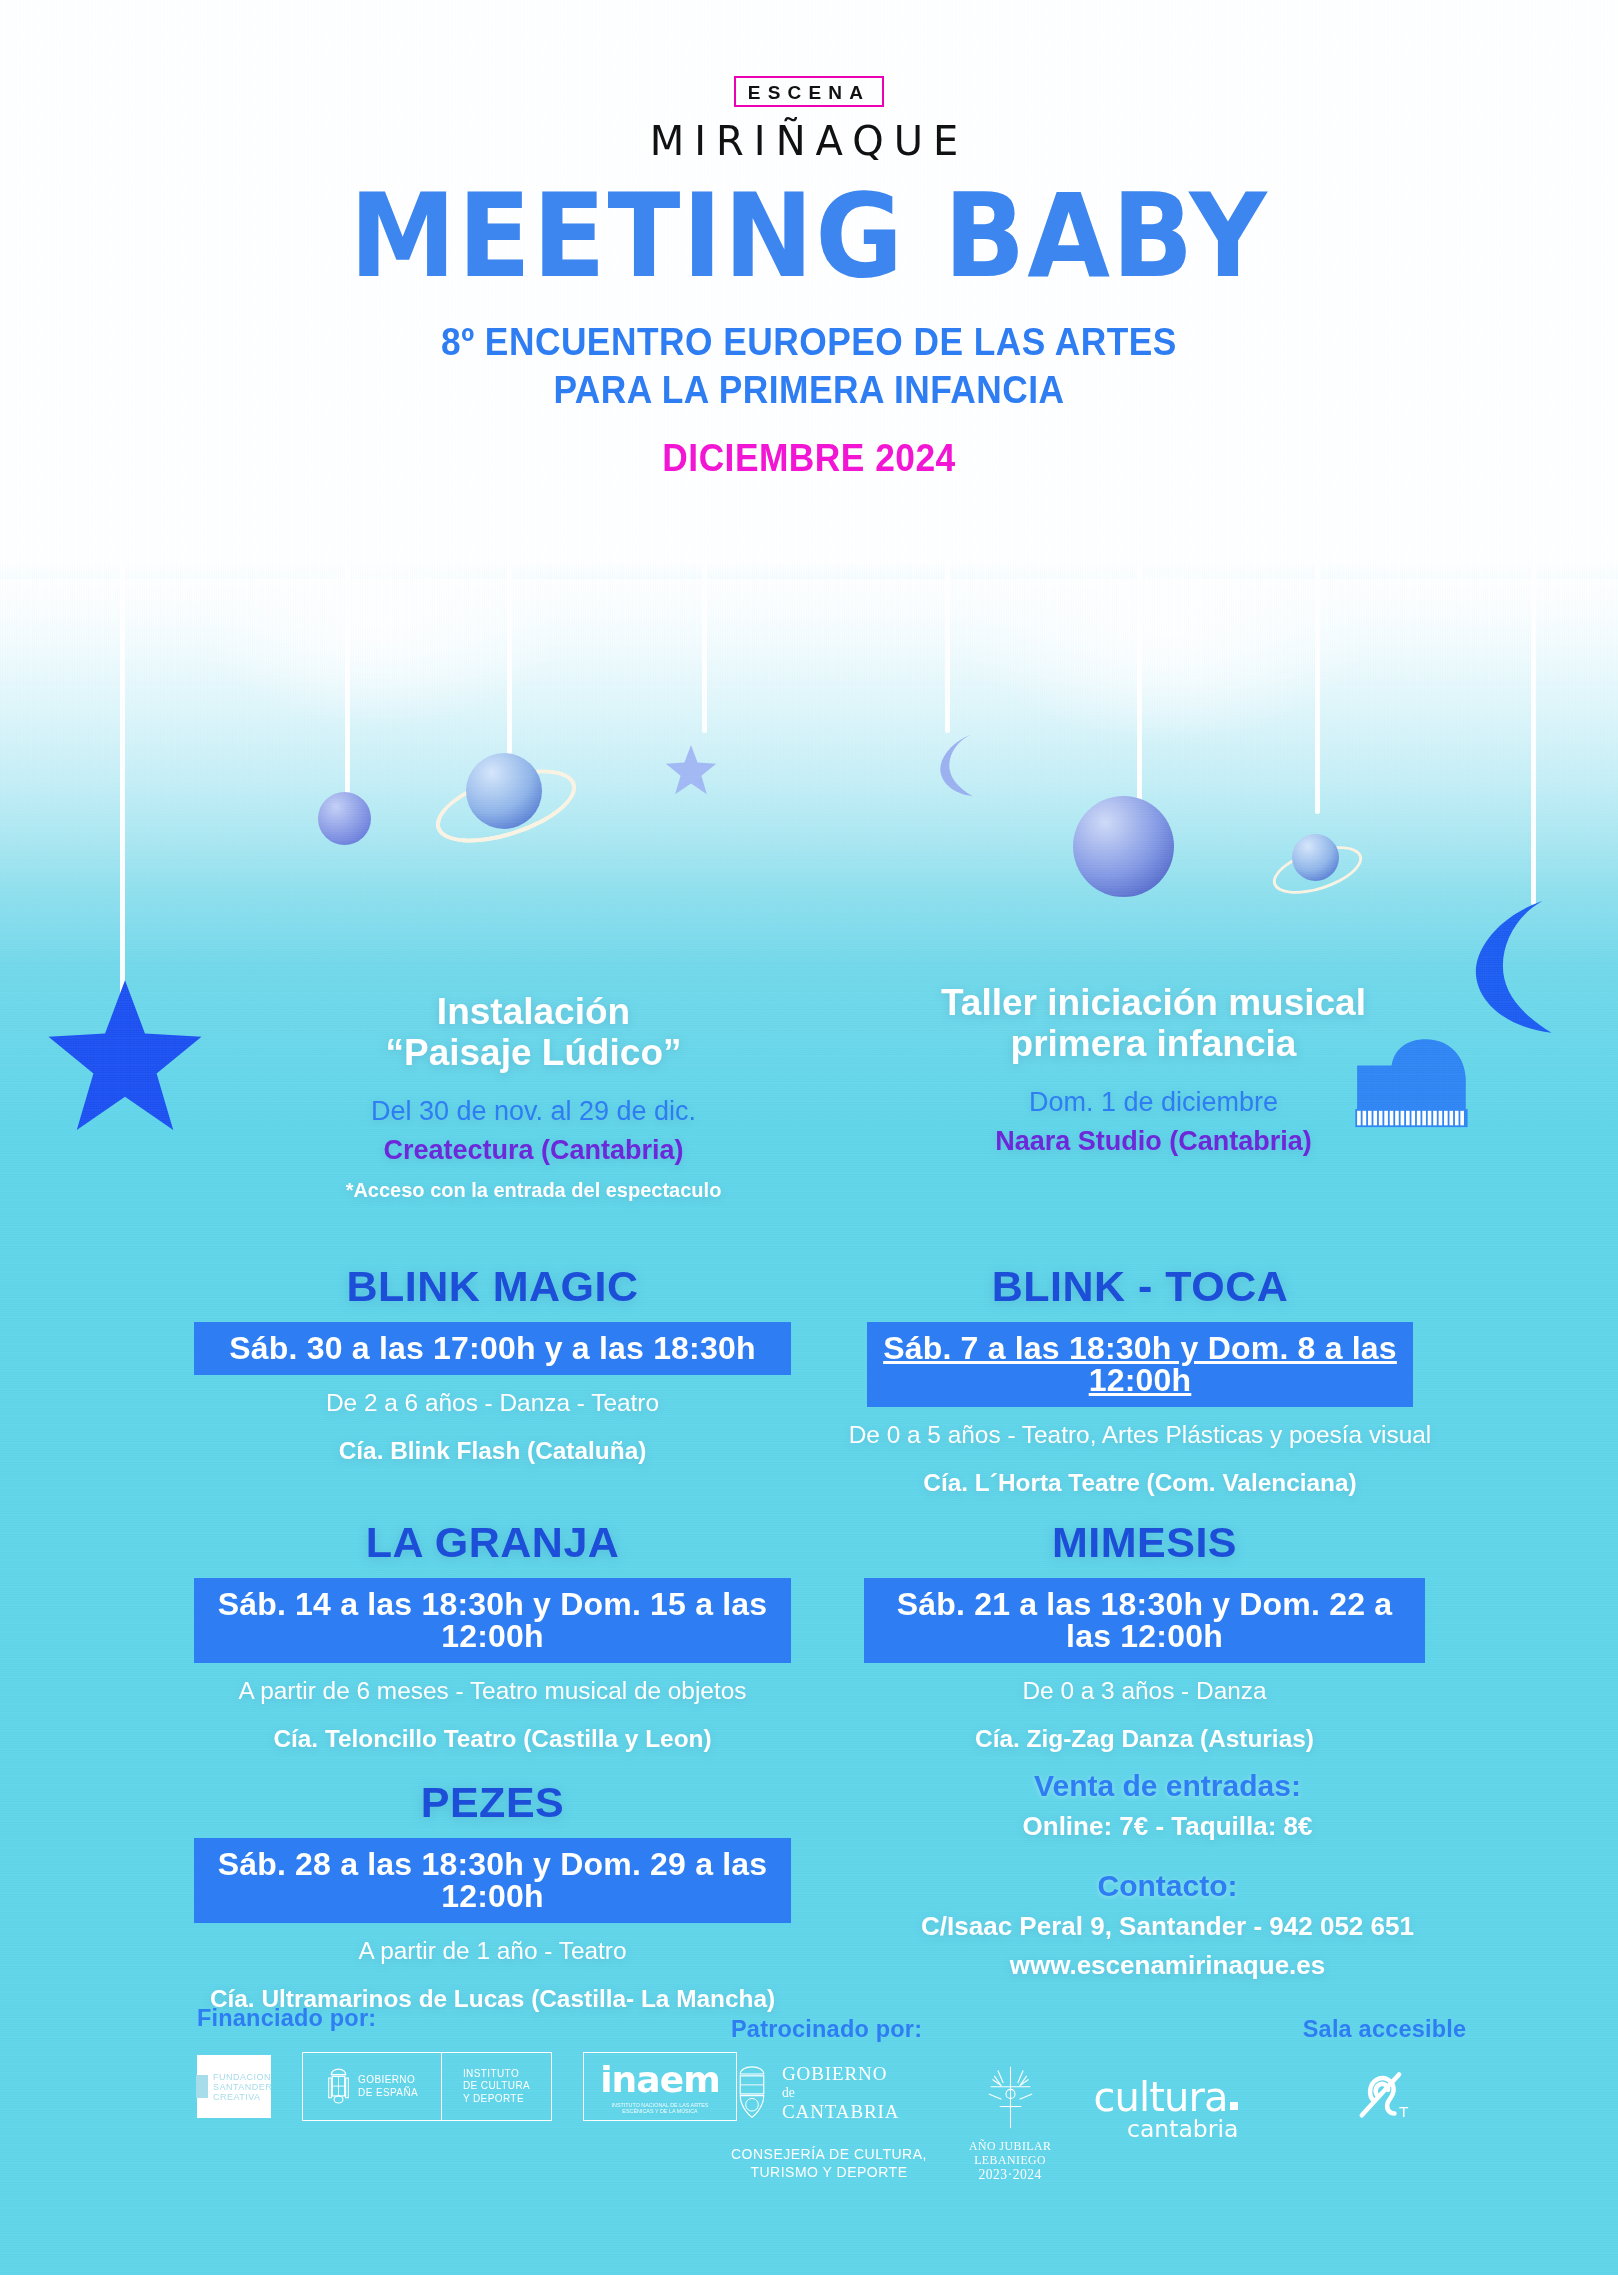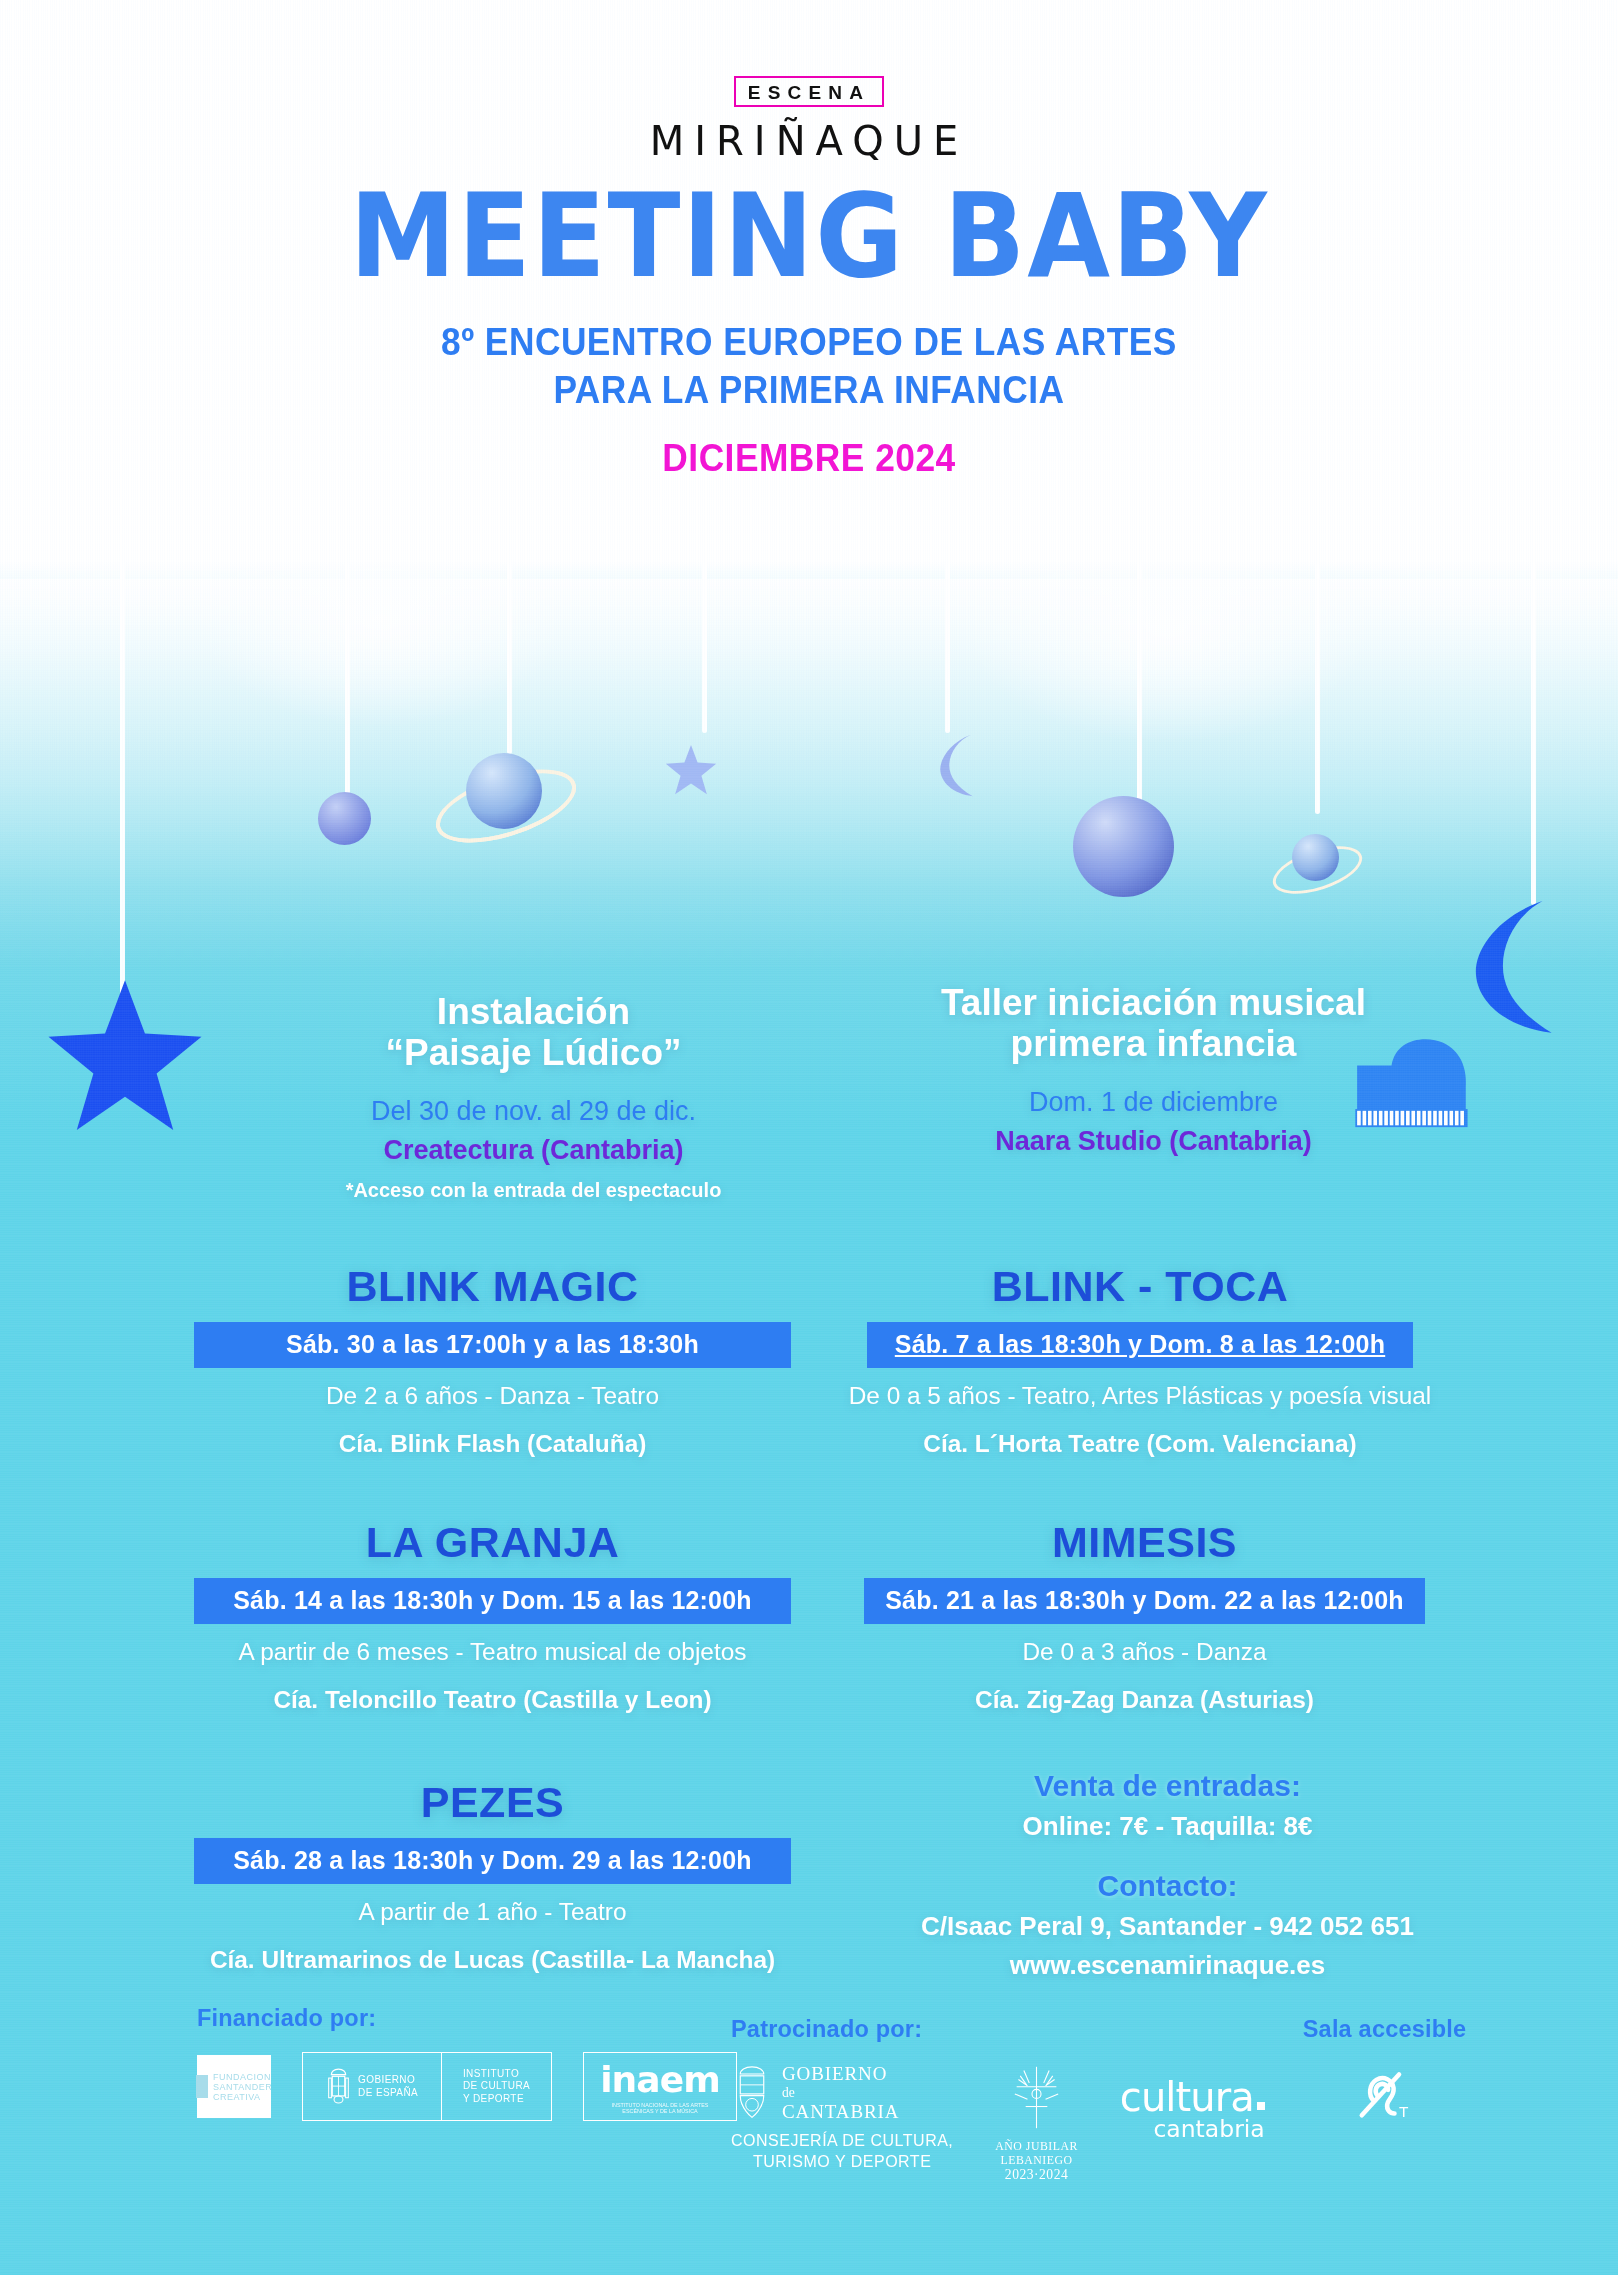--- a/index.html
+++ b/index.html
@@ -111,21 +111,21 @@
     text-shadow:0 1.8px 7.2px rgba(80,160,190,.35);
   }
   .show-name{
     color:#1d4ed8; font-weight:700; font-size:43px; letter-spacing:0.5px;
     text-shadow:0 1.8px 11px rgba(70,160,195,.45);
   }
   .banner{
     background:#2E7DF2;
     color:#ffffff;
     font-weight:700;
-    font-size:25px;
+    font-size:32px;
     padding:10px 9px 11px 9px;
     margin-top:11px;
     line-height:1;
     letter-spacing:0.2px;
   }
   .meta{
     color:#ffffff; font-size:24.4px; font-weight:400; margin-top:14px;
     text-shadow:0 1.8px 7.2px rgba(80,160,190,.35);
   }
   .company{
@@ -395,21 +395,21 @@
               <line x1="10" y1="22" x2="36" y2="22" stroke="#fff" stroke-width="1"></line>
               <path d="M10 34 C10 48 23 58 23 58 C23 58 36 48 36 34 Z" fill="none" stroke="#fff" stroke-width="1.3"></path>
               <circle cx="23" cy="44" r="7" fill="none" stroke="#fff" stroke-width="1.1"></circle>
             </svg>
             <div class="serif" style="color:#fff;text-align:left;line-height:1.18;">
               <div style="font-size:19px;letter-spacing:0.9px;">GOBIERNO</div>
               <div style="font-size:13.6px;">de</div>
               <div style="font-size:19px;letter-spacing:0.9px;">CANTABRIA</div>
             </div>
           </div>
-          <div style="color:#fff;font-size:16px;letter-spacing:0.5px;margin-top:7px;line-height:1.3;">
+          <div style="color:#fff;font-size:14px;letter-spacing:0.5px;margin-top:21px;line-height:1.3;">
             <div>CONSEJERÍA DE CULTURA,</div>
             <div>TURISMO Y DEPORTE</div>
           </div>
         </div>
 
         <div style="text-align:center;">
           <svg width="65" height="69" viewBox="0 0 72 76">
             <g stroke="#ffffff" stroke-width="1.2" fill="none">
               <line x1="36" y1="4" x2="36" y2="72"></line>
               <line x1="14" y1="26" x2="58" y2="26"></line>

